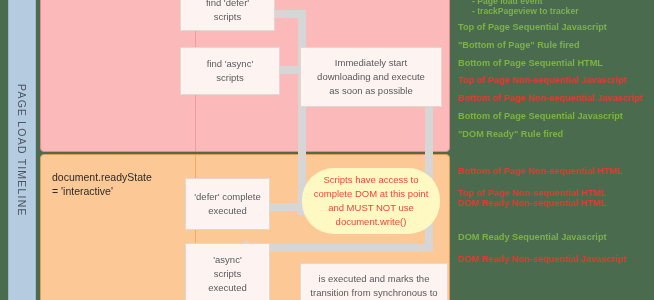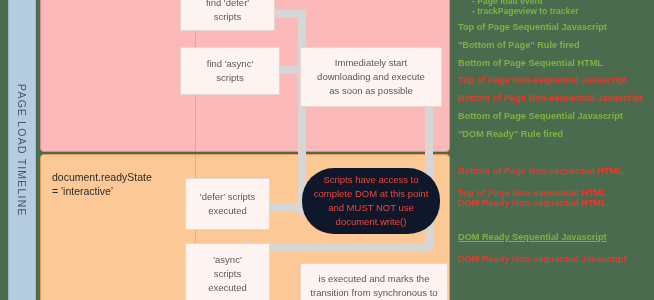--- a/index.html
+++ b/index.html
@@ -60,21 +60,21 @@
     text-align:center;
     color:#59595c;
     font-size:9.5px;line-height:1.45;
     padding:3px 5px;
     box-sizing:border-box;
   }
 
   
   .octagon{
     position:absolute;
-    background:#0f172a;
+    background:#fef9c3;
     color:#f0453c;
     font-size:9.5px;line-height:1.5;
     display:flex;align-items:center;justify-content:center;text-align:center;
     box-sizing:border-box;padding:4px 6px;
     clip-path:polygon(12% 0,88% 0,100% 22%,100% 78%,88% 100%,12% 100%,0 78%,0 22%);
     border-radius:32px;
   }
 
   
   .conn{position:absolute;background:#d6d6d6;}
@@ -154,21 +154,21 @@
   </div>
 
   <div class="conn" style="left:247px;top:203px;width:55px;height:8px;"></div>
   <div class="arrow-head arrow-l" style="left:236px;top:199px;"></div>
 
   <div class="conn" style="left:247px;top:244px;width:186px;height:8px;"></div>
   <div class="arrow-head arrow-l" style="left:236px;top:240px;"></div>
 
   <div class="box" style="left:185px;top:178px;width:85px;height:52px;">
     <div>
-      <div>'defer' scripts</div>
+      <div>'defer' complete</div>
       <div>executed</div>
     </div>
   </div>
 
   <div class="box" style="left:185px;top:243px;width:85px;height:62px;">
     <div>
       <div>'async'</div>
       <div>scripts</div>
       <div>executed</div>
     </div>
@@ -200,17 +200,17 @@
       <div class="log-line c-green" style="top: 22px;">Top of Page Sequential Javascript</div>
       <div class="log-line c-green" style="top: 40px;">"Bottom of Page" Rule fired</div>
       <div class="log-line c-green" style="top: 58px;">Bottom of Page Sequential HTML</div>
       <div class="log-line c-red" style="top: 75px;">Top of Page Non-sequential Javascript</div>
       <div class="log-line c-red" style="top: 93px;">Bottom of Page Non-sequential Javascript</div>
       <div class="log-line c-green" style="top: 111px;">Bottom of Page Sequential Javascript</div>
       <div class="log-line c-green" style="top: 129px;">"DOM Ready" Rule fired</div>
       <div class="log-line c-red" style="top: 166px;">Bottom of Page Non-sequential HTML</div>
       <div class="log-line c-red" style="top: 188px;">Top of Page Non-sequential HTML</div>
       <div class="log-line c-red" style="top: 198px;">DOM Ready Non-sequential HTML</div>
-      <div class="log-line c-green" style="top: 232px; text-decoration: underline;">DOM Ready Sequential Javascript</div>
+      <div class="log-line c-green" style="top: 232px;">DOM Ready Sequential Javascript</div>
       <div class="log-line c-red" style="top: 254px;">DOM Ready Non-sequential Javascript</div>
     </div>
 
 </div>
 
 </body></html>

